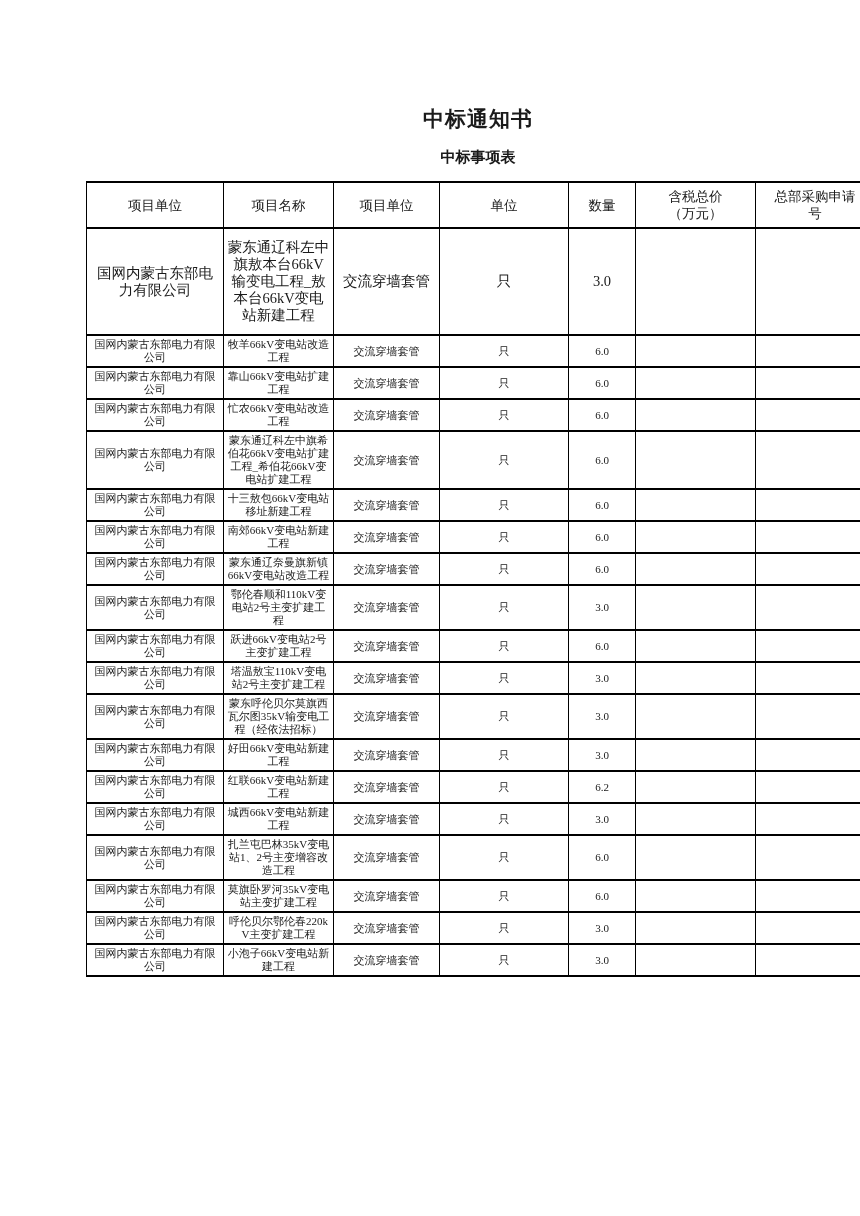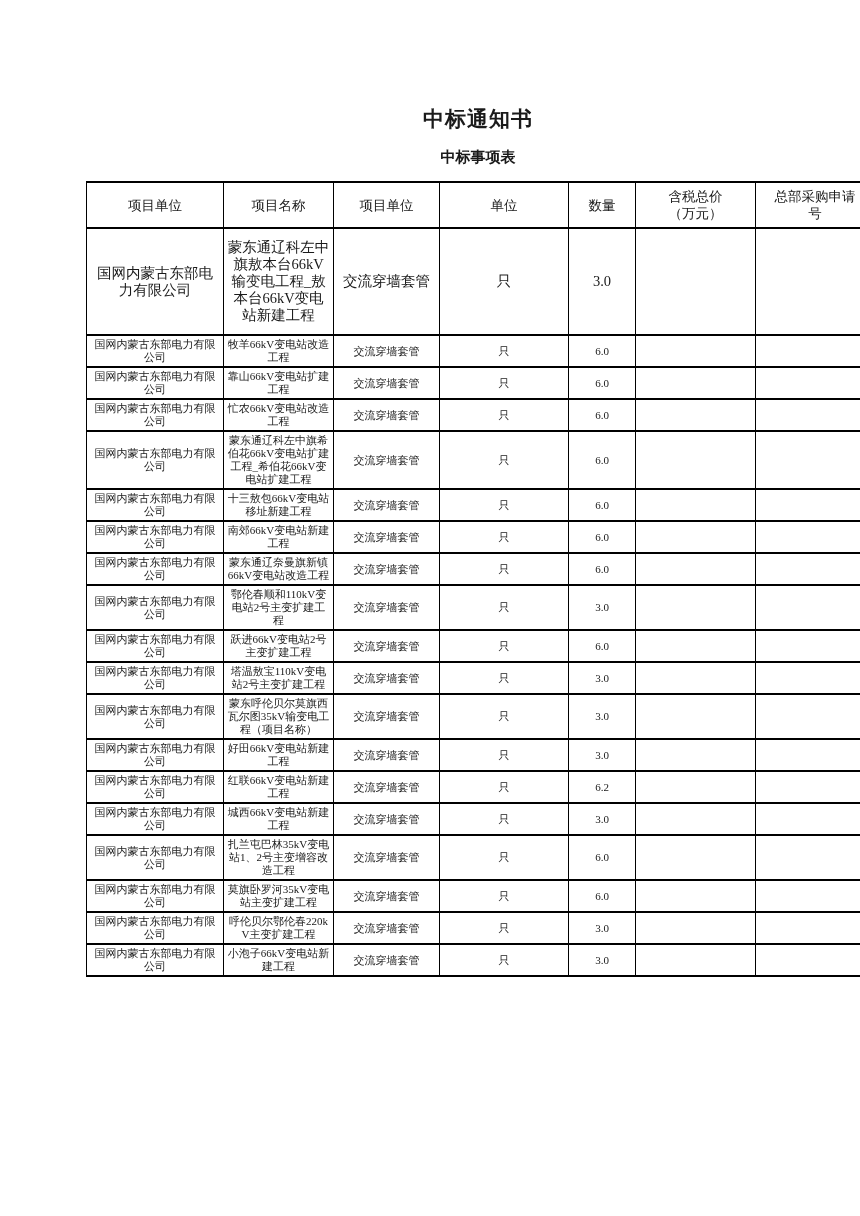--- a/index.html
+++ b/index.html
@@ -233,21 +233,21 @@
           <td>塔温敖宝110kV变电站2号主变扩建工程</td>
           <td>交流穿墙套管</td>
           <td>只</td>
           <td>3.0</td>
           <td></td>
           <td></td>
         </tr>
 
         <tr class="row-small">
           <td>国网内蒙古东部电力有限公司</td>
-          <td>蒙东呼伦贝尔莫旗西瓦尔图35kV输变电工程（项目名称）</td>
+          <td>蒙东呼伦贝尔莫旗西瓦尔图35kV输变电工程（经依法招标）</td>
           <td>交流穿墙套管</td>
           <td>只</td>
           <td>3.0</td>
           <td></td>
           <td></td>
         </tr>
 
         <tr class="row-small">
           <td>国网内蒙古东部电力有限公司</td>
           <td>好田66kV变电站新建工程</td>

